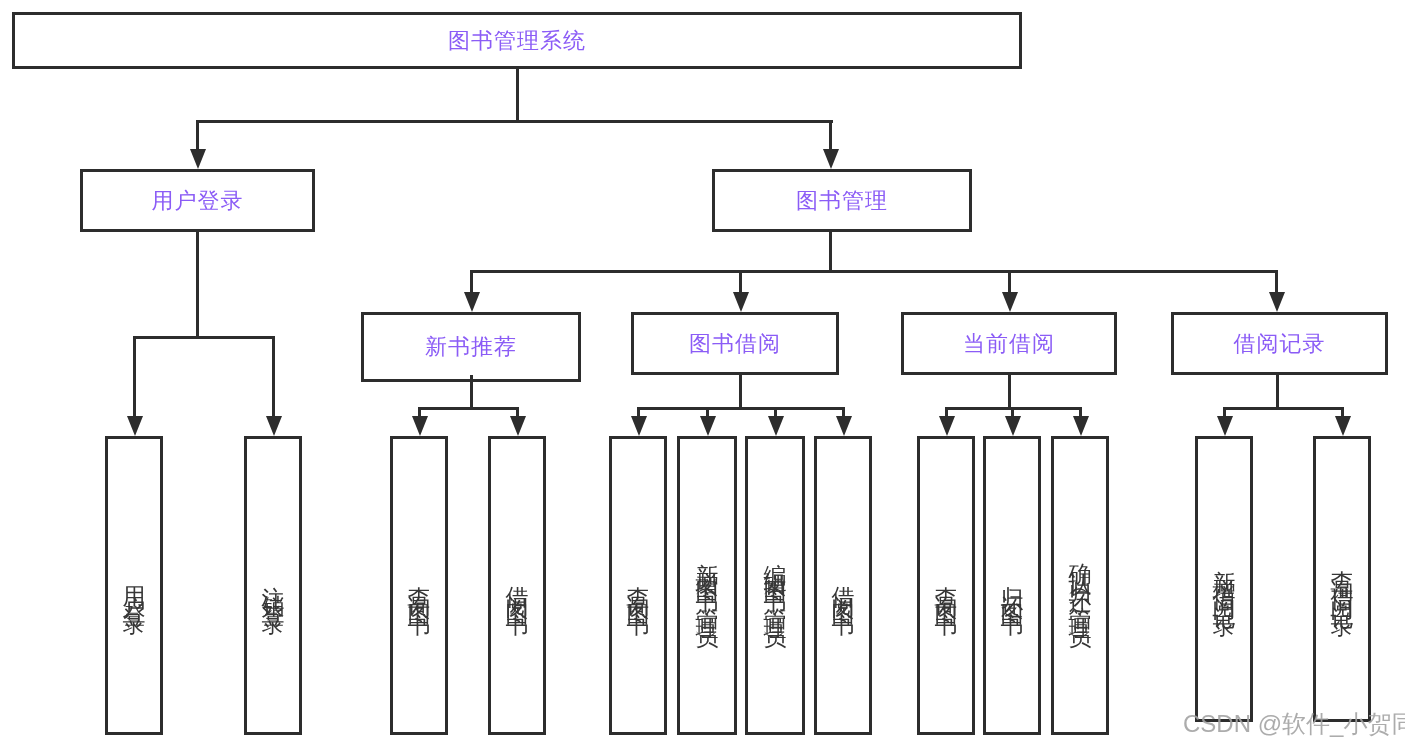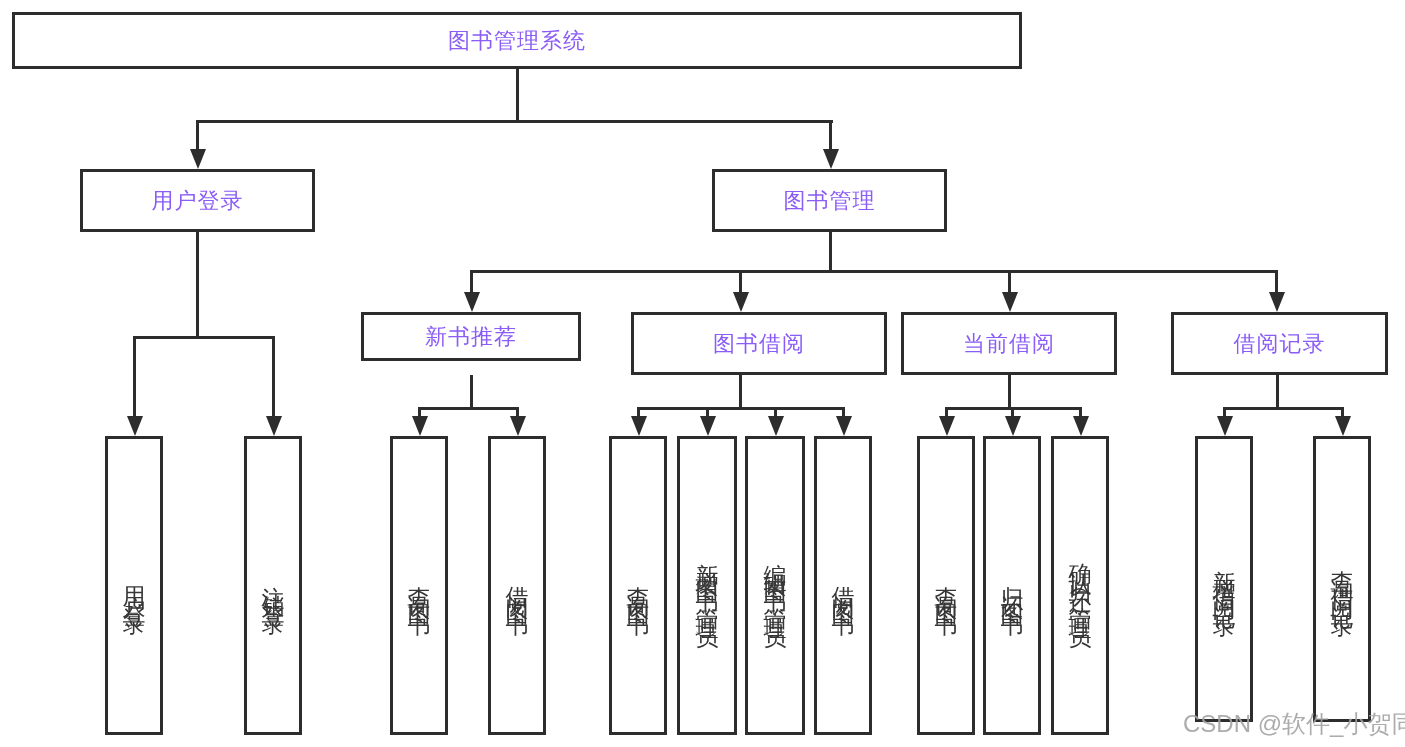--- a/index.html
+++ b/index.html
@@ -49,21 +49,21 @@
   <div class="line" style="left:516px; top:69px; width:3px; height:54px;"></div>
   <div class="line" style="left:196px; top:120px; width:637px; height:3px;"></div>
   <div class="line" style="left:196px; top:120px; width:3px; height:32px;"></div>
   <div class="arrow" style="left:190px; top:149px;"></div>
   <div class="line" style="left:829px; top:120px; width:3px; height:32px;"></div>
   <div class="arrow" style="left:823px; top:149px;"></div>
 
   <div class="box" style="left:80px; top:169px; width:235px; height:63px;">
     <span>用户登录</span>
   </div>
-  <div class="box" style="left:712px; top:169px; width:235px; height:63px;">
+  <div class="box" style="left:712px; top:169px; width:260px; height:63px;">
     <span>图书管理</span>
   </div>
 
   <div class="line" style="left:196px; top:232px; width:3px; height:107px;"></div>
   <div class="line" style="left:133px; top:336px; width:142px; height:3px;"></div>
   <div class="line" style="left:133px; top:336px; width:3px; height:82px;"></div>
   <div class="arrow" style="left:127px; top:416px;"></div>
   <div class="line" style="left:272px; top:336px; width:3px; height:82px;"></div>
   <div class="arrow" style="left:266px; top:416px;"></div>
 
@@ -71,24 +71,24 @@
   <div class="line" style="left:470px; top:270px; width:808px; height:3px;"></div>
   <div class="line" style="left:470px; top:270px; width:3px; height:24px;"></div>
   <div class="arrow" style="left:464px; top:292px;"></div>
   <div class="line" style="left:739px; top:270px; width:3px; height:24px;"></div>
   <div class="arrow" style="left:733px; top:292px;"></div>
   <div class="line" style="left:1008px; top:270px; width:3px; height:24px;"></div>
   <div class="arrow" style="left:1002px; top:292px;"></div>
   <div class="line" style="left:1275px; top:270px; width:3px; height:24px;"></div>
   <div class="arrow" style="left:1269px; top:292px;"></div>
 
-  <div class="box" style="left:361px; top:312px; width:220px; height:49px;">
+  <div class="box" style="left:361px; top:312px; width:220px; height:70px;">
     <span>新书推荐</span>
   </div>
-  <div class="box" style="left:631px; top:312px; width:256px; height:63px;">
+  <div class="box" style="left:631px; top:312px; width:208px; height:63px;">
     <span>图书借阅</span>
   </div>
   <div class="box" style="left:901px; top:312px; width:216px; height:63px;">
     <span>当前借阅</span>
   </div>
   <div class="box" style="left:1171px; top:312px; width:217px; height:63px;">
     <span>借阅记录</span>
   </div>
 
   <div class="line" style="left:470px; top:375px; width:3px; height:35px;"></div>

